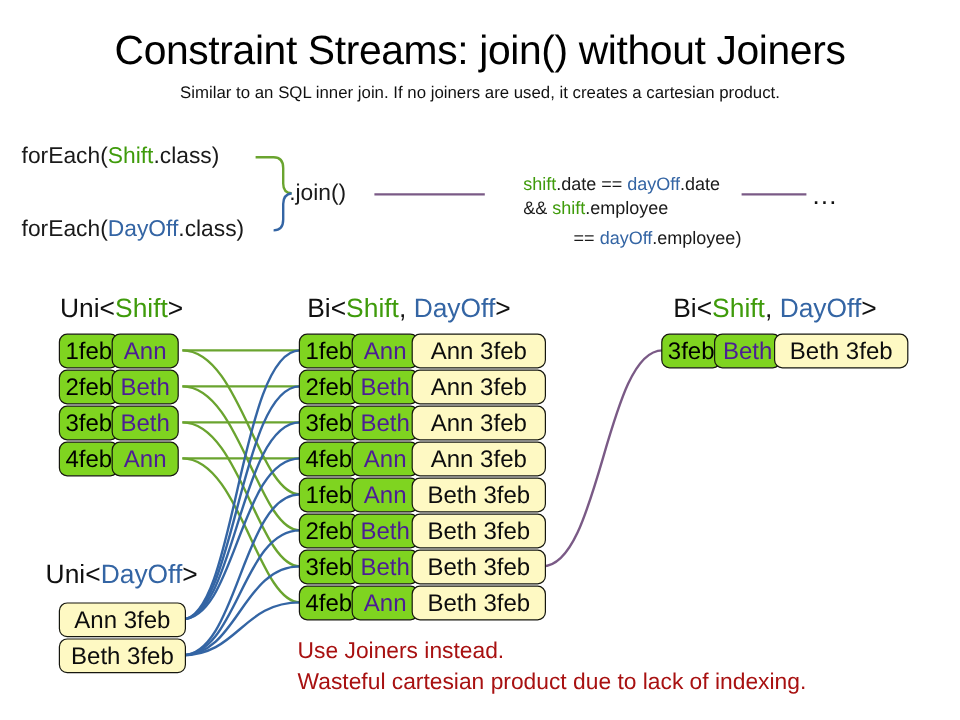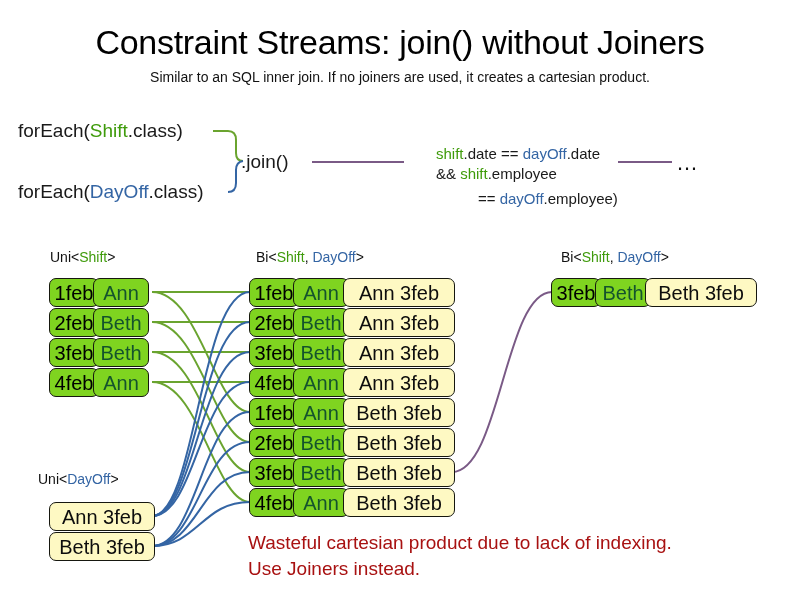--- a/index.html
+++ b/index.html
@@ -13,32 +13,32 @@
          font-size:34px;line-height:40px;letter-spacing:-0.3px;color:#000;
          font-family:"Liberation Sans","DejaVu Sans",sans-serif;}
   .subtitle{position:absolute;left:0;top:68px;width:800px;text-align:center;
             font-size:14px;line-height:18px;color:#111;}
 
   .code{position:absolute;font-size:19px;line-height:22px;color:#1a1a1a;white-space:nowrap;}
   .code .g{color:#3f9b0b;}
   .code .b{color:#3465a4;}
   .small{font-size:15px;}
 
-  .streamlabel{position:absolute;font-size:14px;line-height:22px;color:#111;white-space:nowrap;}
+  .streamlabel{position:absolute;font-size:22px;line-height:22px;color:#111;white-space:nowrap;}
   .streamlabel .g{color:#3f9b0b;}
   .streamlabel .b{color:#3465a4;}
 
   
   .row{position:absolute;display:flex;align-items:flex-end;height:29px;}
   .cell{box-sizing:border-box;border:1.6px solid #16170f;border-radius:7px;
         display:flex;align-items:center;justify-content:center;
         font-size:20px;line-height:20px;height:29px;padding:0 5px;
         position:relative;}
   .cell.green{background:#7fd420;color:#000;}
-  .cell.green.name{color:#14532d;}
+  .cell.green.name{color:#4c1d95;}
   .cell.blue{background:#fef9c3;color:#0d0d0d;}
   .cell + .cell{margin-left:-6px;}
 
   .warn{position:absolute;left:248px;top:530px;font-size:19px;line-height:26px;
         color:#a81111;white-space:nowrap;}
 
   .dots{position:absolute;font-size:22px;color:#111;}
 </style>
 </head>
 <body>
@@ -191,17 +191,17 @@
     </div>
   <div id="bi-filtered-rows">
       <div class="row" style="left: 551px; top: 278px;">
         <div class="cell green" style="width: 50px;">3feb</div>
         <div class="cell green name" style="width: 56px;">Beth</div>
         <div class="cell blue" style="width: 112px;">Beth 3feb</div>
       </div>
     </div>
 
   <div class="warn">
+    <div>Use Joiners instead.</div>
     <div>Wasteful cartesian product due to lack of indexing.</div>
-    <div>Use Joiners instead.</div>
   </div>
 
 </div>
 
 </body></html>

